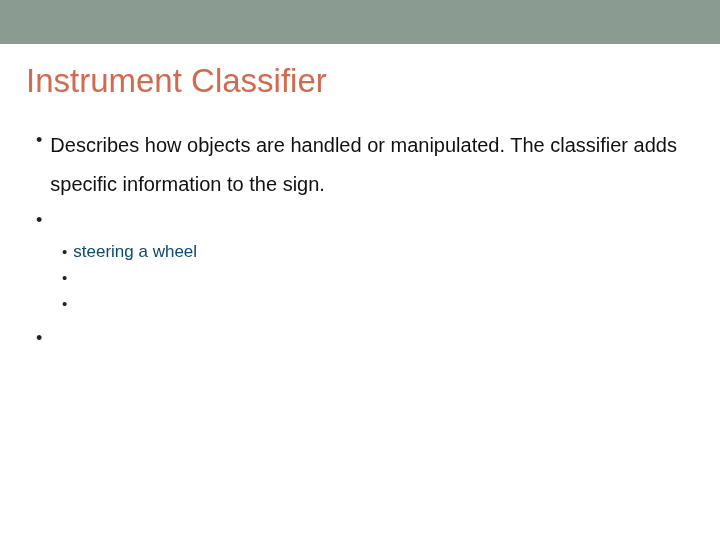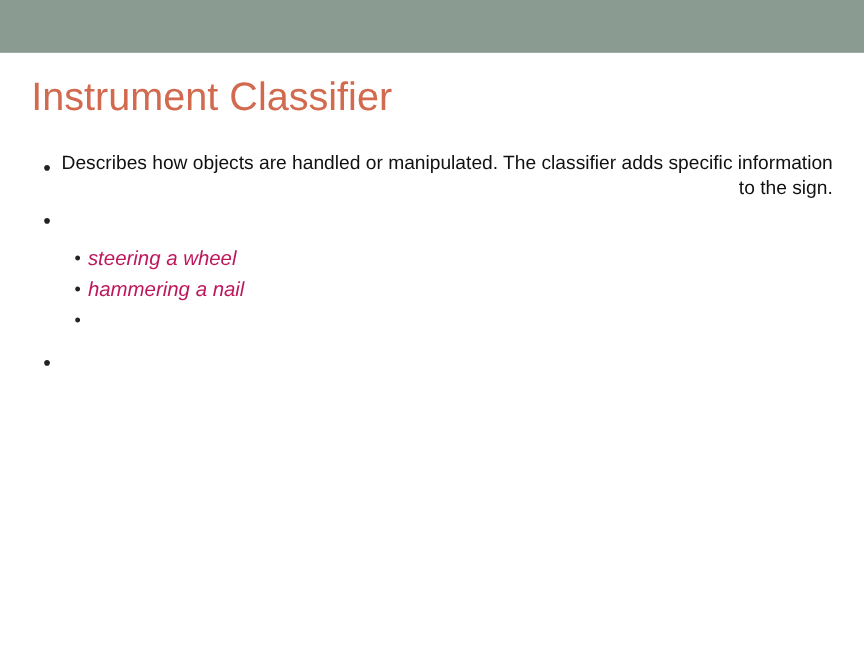--- a/index.html
+++ b/index.html
@@ -50,34 +50,32 @@
       font-size: 15px;
       line-height: 24px;
       margin-right: 6px;
     }
     .bullet-dot.tiny {
       font-size: 18px;
       line-height: 20px;
       margin-right: 0;
     }
     .main-text {
-      font-size: 16px;
+      font-size: 20px;
       color: #111;
-      line-height: 21px;
-      text-align: right;
+      line-height: 39px;
     }
     .sub-list {
       margin-left: 36px;
       margin-top: 6px;
     }
     .sub-text {
       font-size: 17px;
-      color: #be185d;
+      color: #0c4a6e;
       line-height: 24px;
-      font-style: italic;
     }
     .lone-bullet {
       margin-left: 10px;
       margin-top: 12px;
     }
     .level1 {
       margin-left: 10px;
     }
   </style>
 </head>
@@ -97,21 +95,20 @@
       <span class="bullet-dot">•</span>
     </div>
 
     <div class="sub-list">
       <div class="bullet-row">
         <span class="bullet-dot small">•</span>
         <span class="sub-text">steering a wheel</span>
       </div>
       <div class="bullet-row">
         <span class="bullet-dot small">•</span>
-        <span class="sub-text">hammering a nail</span>
       </div>
       <div class="bullet-row">
         <span class="bullet-dot small">•</span>
       </div>
     </div>
 
     <div class="level1 bullet-row lone-bullet">
       <span class="bullet-dot tiny">•</span>
     </div>
   </div>

